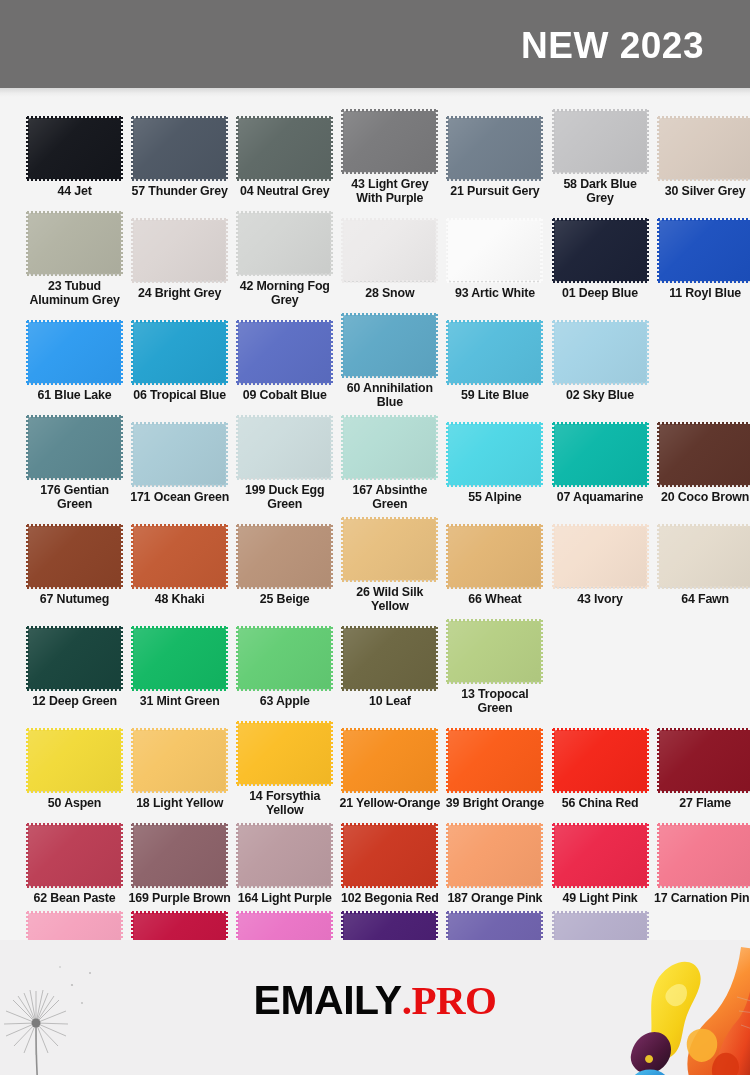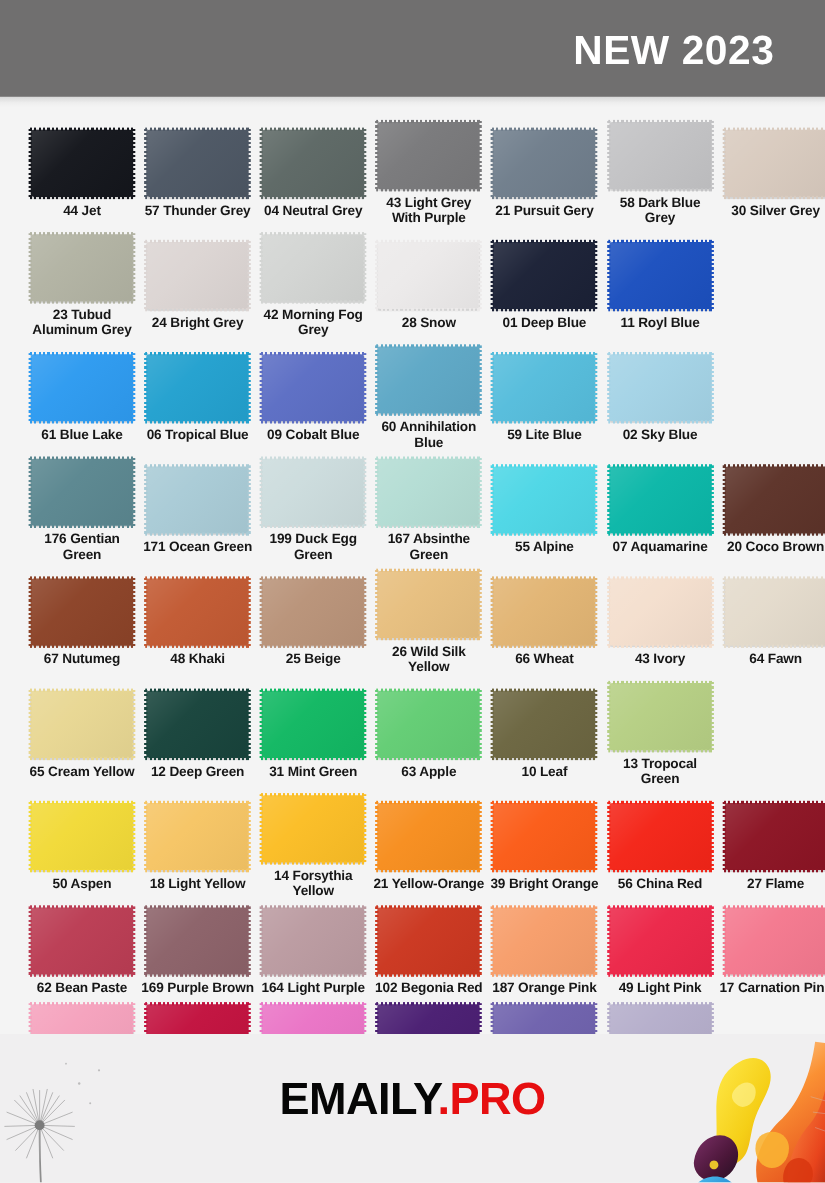--- a/index.html
+++ b/index.html
@@ -118,21 +118,21 @@
     left: 0; right: 0;
     top: 36px;
     text-align: center;
     font-size: 41px;
     font-weight: bold;
     letter-spacing: -0.5px;
     white-space: nowrap;
     z-index: 5;
   }
   #brand .b-name { color: #060606; }
-  #brand .b-tld { color: #e60e10; }
+  #brand .b-tld { color: #e60e10; font-family: Liberation Serif, serif; }
 
   
   #dandelion {
     position: absolute;
     left: -14px; bottom: -16px;
     width: 120px; height: 140px;
     opacity: 0.75;
   }
   
   #paint {
@@ -260,20 +260,30 @@
             <div class="chip" style="background: rgb(236, 234, 234);"></div>
             <div class="pink-edge top" style="background: repeating-linear-gradient(to right, rgb(236, 234, 234) 0px, rgb(236, 234, 234) 2px, transparent 2px, transparent 4px);"></div>
             <div class="pink-edge bottom" style="background: repeating-linear-gradient(to right, rgb(236, 234, 234) 0px, rgb(236, 234, 234) 2px, transparent 2px, transparent 4px);"></div>
             <div class="pink-edge left" style="background: repeating-linear-gradient(rgb(236, 234, 234) 0px, rgb(236, 234, 234) 2px, transparent 2px, transparent 4px);"></div>
             <div class="pink-edge right" style="background: repeating-linear-gradient(rgb(236, 234, 234) 0px, rgb(236, 234, 234) 2px, transparent 2px, transparent 4px);"></div>
           </div>
           <div class="chip-label">28 Snow</div>
         </div>
         <div class="swatch-cell">
           <div class="chip-wrap">
+            <div class="chip" style="background: rgb(251, 251, 251);"></div>
+            <div class="pink-edge top" style="background: repeating-linear-gradient(to right, rgb(251, 251, 251) 0px, rgb(251, 251, 251) 2px, transparent 2px, transparent 4px);"></div>
+            <div class="pink-edge bottom" style="background: repeating-linear-gradient(to right, rgb(251, 251, 251) 0px, rgb(251, 251, 251) 2px, transparent 2px, transparent 4px);"></div>
+            <div class="pink-edge left" style="background: repeating-linear-gradient(rgb(251, 251, 251) 0px, rgb(251, 251, 251) 2px, transparent 2px, transparent 4px);"></div>
+            <div class="pink-edge right" style="background: repeating-linear-gradient(rgb(251, 251, 251) 0px, rgb(251, 251, 251) 2px, transparent 2px, transparent 4px);"></div>
+          </div>
+          <div class="chip-label">93 Artic White</div>
+        </div>
+        <div class="swatch-cell">
+          <div class="chip-wrap">
             <div class="chip" style="background: rgb(27, 33, 54);"></div>
             <div class="pink-edge top" style="background: repeating-linear-gradient(to right, rgb(27, 33, 54) 0px, rgb(27, 33, 54) 2px, transparent 2px, transparent 4px);"></div>
             <div class="pink-edge bottom" style="background: repeating-linear-gradient(to right, rgb(27, 33, 54) 0px, rgb(27, 33, 54) 2px, transparent 2px, transparent 4px);"></div>
             <div class="pink-edge left" style="background: repeating-linear-gradient(rgb(27, 33, 54) 0px, rgb(27, 33, 54) 2px, transparent 2px, transparent 4px);"></div>
             <div class="pink-edge right" style="background: repeating-linear-gradient(rgb(27, 33, 54) 0px, rgb(27, 33, 54) 2px, transparent 2px, transparent 4px);"></div>
           </div>
           <div class="chip-label">01 Deep Blue</div>
         </div>
         <div class="swatch-cell">
           <div class="chip-wrap">
@@ -486,30 +496,20 @@
             <div class="chip" style="background: rgb(228, 219, 204);"></div>
             <div class="pink-edge top" style="background: repeating-linear-gradient(to right, rgb(228, 219, 204) 0px, rgb(228, 219, 204) 2px, transparent 2px, transparent 4px);"></div>
             <div class="pink-edge bottom" style="background: repeating-linear-gradient(to right, rgb(228, 219, 204) 0px, rgb(228, 219, 204) 2px, transparent 2px, transparent 4px);"></div>
             <div class="pink-edge left" style="background: repeating-linear-gradient(rgb(228, 219, 204) 0px, rgb(228, 219, 204) 2px, transparent 2px, transparent 4px);"></div>
             <div class="pink-edge right" style="background: repeating-linear-gradient(rgb(228, 219, 204) 0px, rgb(228, 219, 204) 2px, transparent 2px, transparent 4px);"></div>
           </div>
           <div class="chip-label">64 Fawn</div>
         </div>
       </div>
       <div class="swatch-row">
-        <div class="swatch-cell">
-          <div class="chip-wrap">
-            <div class="chip" style="background: rgb(232, 215, 147);"></div>
-            <div class="pink-edge top" style="background: repeating-linear-gradient(to right, rgb(232, 215, 147) 0px, rgb(232, 215, 147) 2px, transparent 2px, transparent 4px);"></div>
-            <div class="pink-edge bottom" style="background: repeating-linear-gradient(to right, rgb(232, 215, 147) 0px, rgb(232, 215, 147) 2px, transparent 2px, transparent 4px);"></div>
-            <div class="pink-edge left" style="background: repeating-linear-gradient(rgb(232, 215, 147) 0px, rgb(232, 215, 147) 2px, transparent 2px, transparent 4px);"></div>
-            <div class="pink-edge right" style="background: repeating-linear-gradient(rgb(232, 215, 147) 0px, rgb(232, 215, 147) 2px, transparent 2px, transparent 4px);"></div>
-          </div>
-          <div class="chip-label">65 Cream Yellow</div>
-        </div>
         <div class="swatch-cell">
           <div class="chip-wrap">
             <div class="chip" style="background: rgb(24, 68, 60);"></div>
             <div class="pink-edge top" style="background: repeating-linear-gradient(to right, rgb(24, 68, 60) 0px, rgb(24, 68, 60) 2px, transparent 2px, transparent 4px);"></div>
             <div class="pink-edge bottom" style="background: repeating-linear-gradient(to right, rgb(24, 68, 60) 0px, rgb(24, 68, 60) 2px, transparent 2px, transparent 4px);"></div>
             <div class="pink-edge left" style="background: repeating-linear-gradient(rgb(24, 68, 60) 0px, rgb(24, 68, 60) 2px, transparent 2px, transparent 4px);"></div>
             <div class="pink-edge right" style="background: repeating-linear-gradient(rgb(24, 68, 60) 0px, rgb(24, 68, 60) 2px, transparent 2px, transparent 4px);"></div>
           </div>
           <div class="chip-label">12 Deep Green</div>
         </div>

